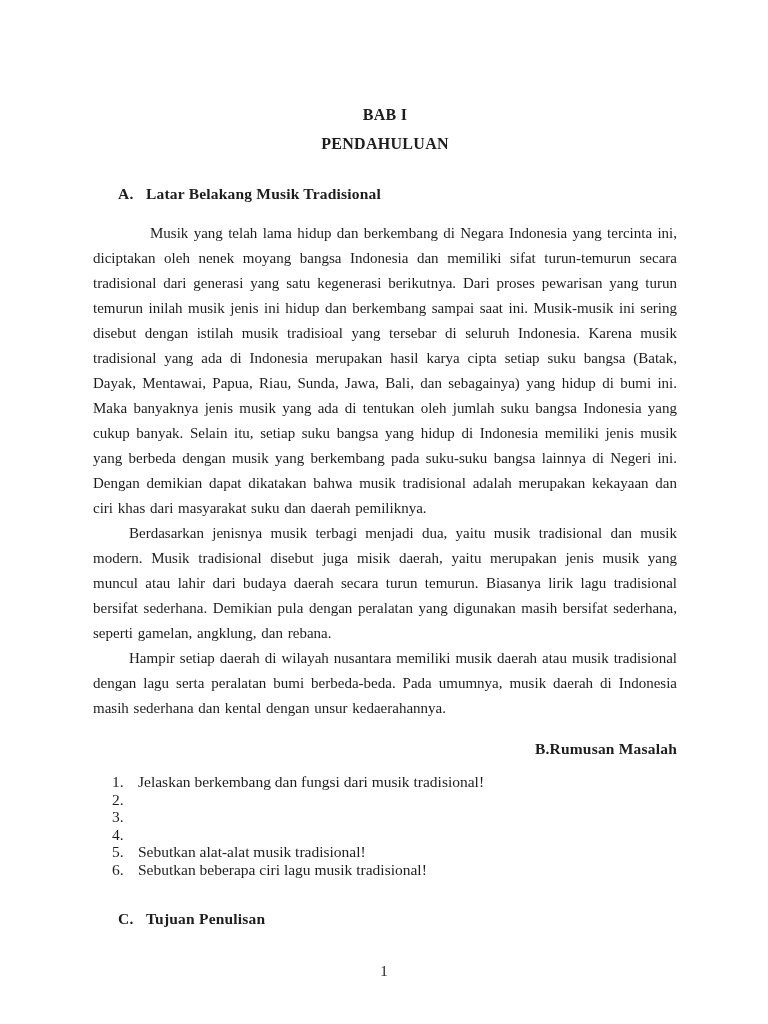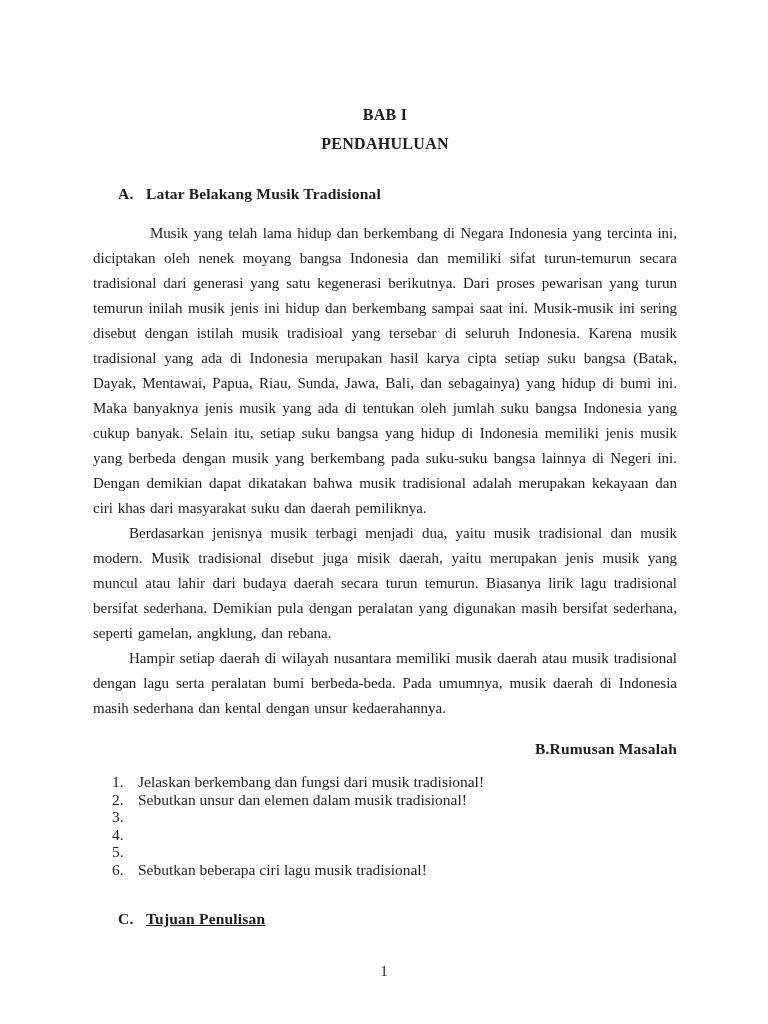--- a/index.html
+++ b/index.html
@@ -38,21 +38,21 @@
     line-height: 20px;
     padding-left: 25px;
     letter-spacing: 0.2px;
   }
   .sec-heading .hlabel {
     display: inline-block;
     width: 28px;
   }
   .h-a { margin-top: 26px; }
   .h-b { margin-top: 18px; text-align: right; }
-  .h-c { margin-top: 30px; text-decoration: underline; }
+  .h-c { margin-top: 30px; }
   .para {
     margin: 0;
     font-size: 15px;
     line-height: 25px;
     text-align: justify;
     word-spacing: 1px;
   }
   .para-first { margin-top: 17px; }
   .indent-a { text-indent: 57px; }
   .indent-b { text-indent: 36px; }
@@ -102,30 +102,30 @@
       <span class="hlabel">B.</span><span>Rumusan Masalah</span>
     </div>
 
     <div class="qlist">
       <div class="qitem">
         <span class="qnum">1.</span>
         <span>Jelaskan berkembang dan fungsi dari musik tradisional!</span>
       </div>
       <div class="qitem">
         <span class="qnum">2.</span>
-        <span>Sebutkan unsur dan elemen dalam musik tradisional!</span>
       </div>
       <div class="qitem">
         <span class="qnum">3.</span>
       </div>
       <div class="qitem">
         <span class="qnum">4.</span>
       </div>
       <div class="qitem">
         <span class="qnum">5.</span>
+        <span>Sebutkan alat-alat musik tradisional!</span>
       </div>
       <div class="qitem">
         <span class="qnum">6.</span>
         <span>Sebutkan beberapa ciri lagu musik tradisional!</span>
       </div>
     </div>
 
     <div class="sec-heading h-c">
       <span class="hlabel">C.</span><span>Tujuan Penulisan</span>
     </div>

